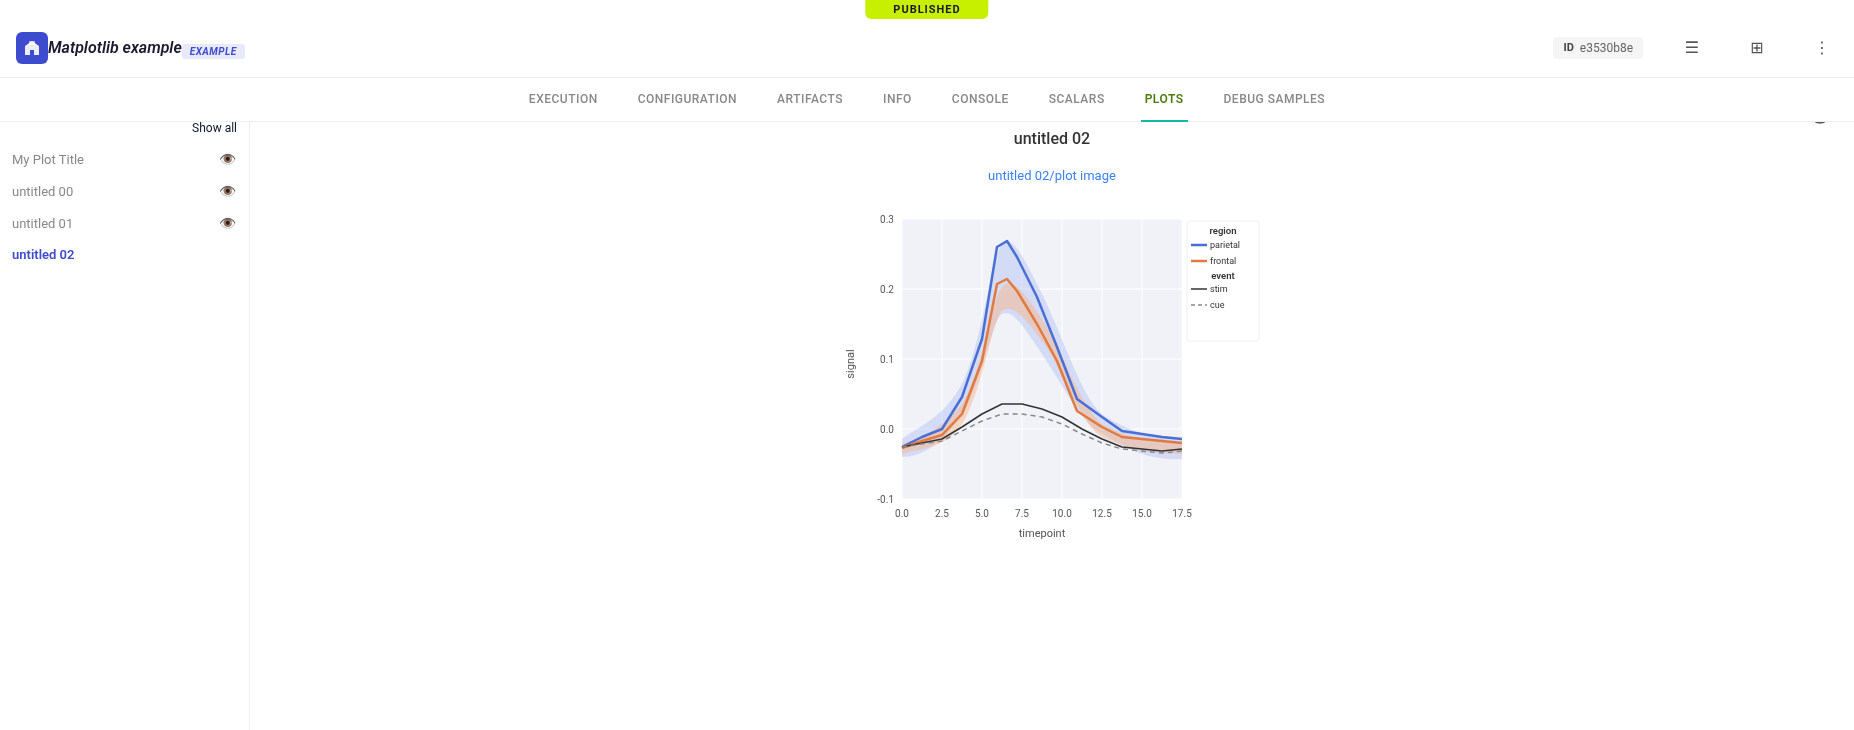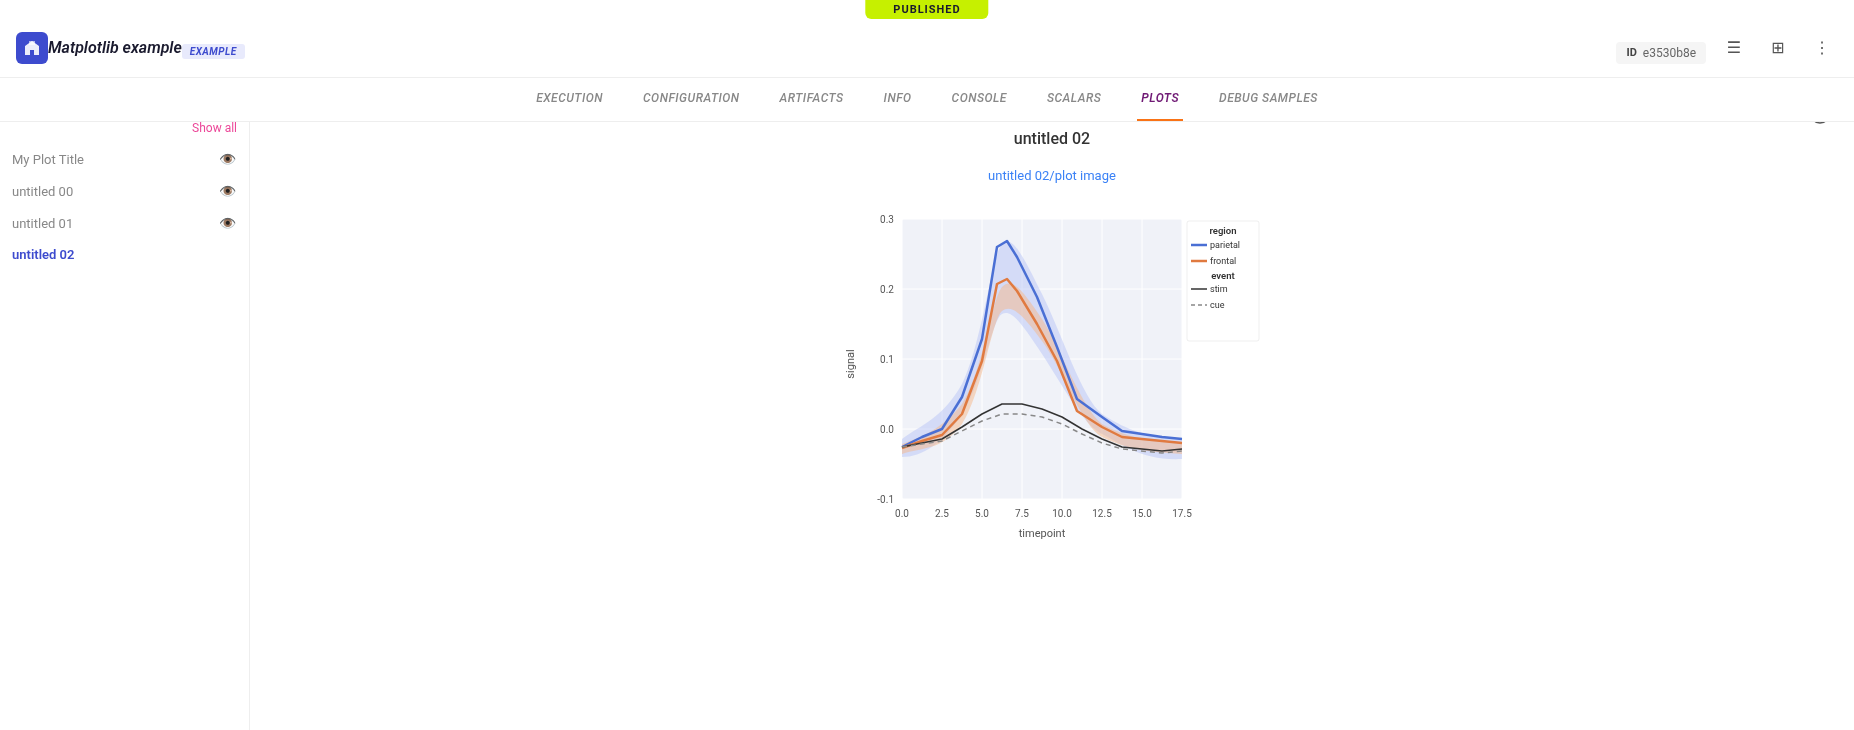--- a/index.html
+++ b/index.html
@@ -51,22 +51,22 @@
       color: #3d4bce;
       font-size: 10px;
       font-weight: 700;
       padding: 2px 8px;
       border-radius: 3px;
       letter-spacing: 0.5px;
       margin-top: 8px;
     }
     .header-right {
       display: flex;
-      align-items: flex-end;
-      gap: 12px;
+      align-items: center;
+      gap: 33px;
     }
     .header-id {
       display: flex;
       align-items: center;
       gap: 6px;
       font-size: 12px;
       color: #666;
       background: #f5f5f5;
       padding: 4px 10px;
       border-radius: 4px;
@@ -78,44 +78,43 @@
       align-items: center;
       justify-content: center;
       cursor: pointer;
       color: #555;
       font-size: 16px;
     }
 
     
     .nav-tabs {
       display: flex;
-      align-items: flex-end;
+      align-items: flex-start;
       justify-content: center;
       gap: 32px;
       height: 44px;
       border-bottom: 1px solid #eee;
       background: #fff;
-      font-style: italic;
     }
     .nav-tab {
       font-size: 12px;
       font-weight: 500;
       color: #888;
       letter-spacing: 0.5px;
       cursor: pointer;
       padding: 0 4px;
       height: 44px;
       display: flex;
       align-items: center;
       border-bottom: 2px solid transparent;
       text-transform: uppercase;
     }
     .nav-tab.active {
-      color: #701a75;
-      border-bottom: 2px solid #f97316;
+      color: #4d7c0f;
+      border-bottom: 2px solid #14b8a6;
       font-weight: 600;
     }
 
     
     .main-layout {
       display: flex;
       height: calc(100vh - 105px);
       margin-top: 105px;
     }
 
@@ -145,21 +144,21 @@
       padding: 4px 0;
       background: transparent;
     }
     .search-icon {
       color: #aaa;
       font-size: 14px;
       margin-left: 6px;
     }
     .show-all-btn {
       font-size: 12px;
-      color: #ec4899;
+      color: #0f172a;
       padding: 4px 12px 8px;
       cursor: pointer;
       text-align: right;
     }
     .sidebar-item {
       display: flex;
       align-items: center;
       justify-content: space-between;
       padding: 8px 12px;
       font-size: 13px;

